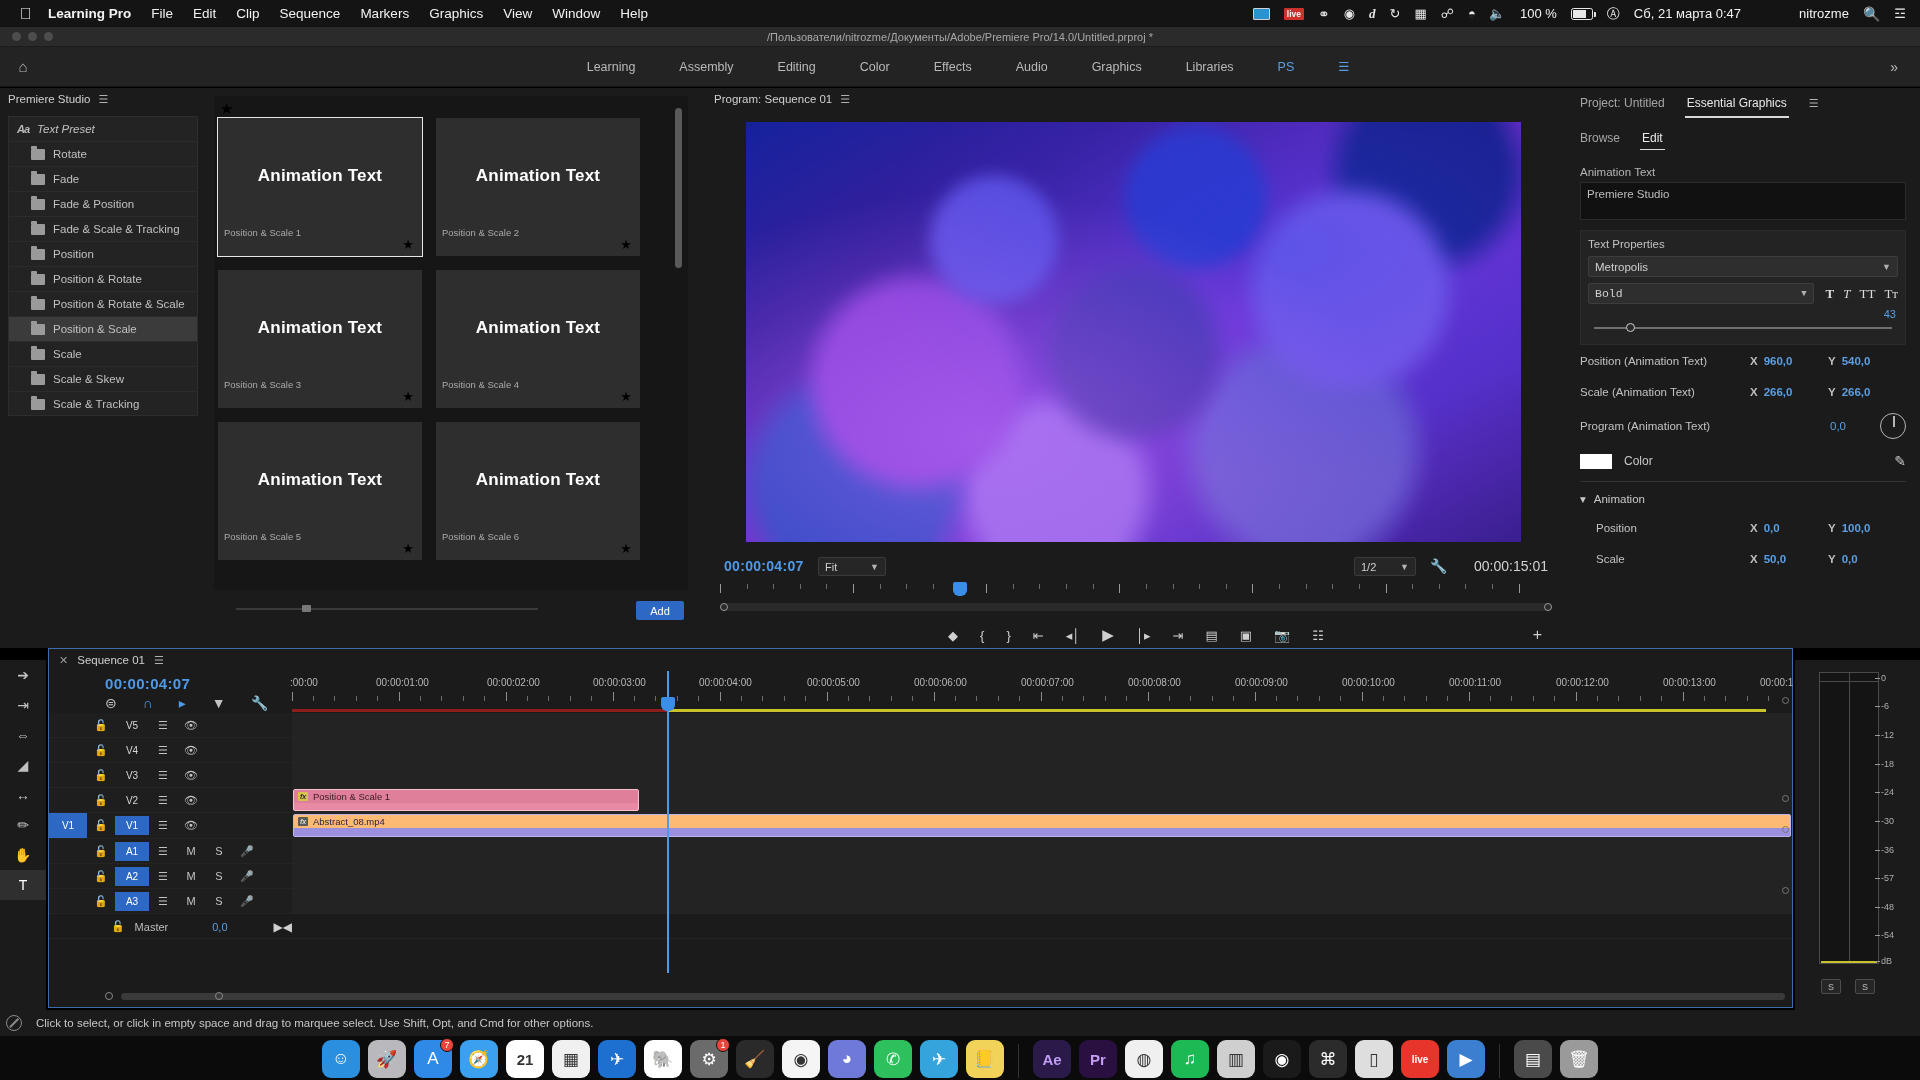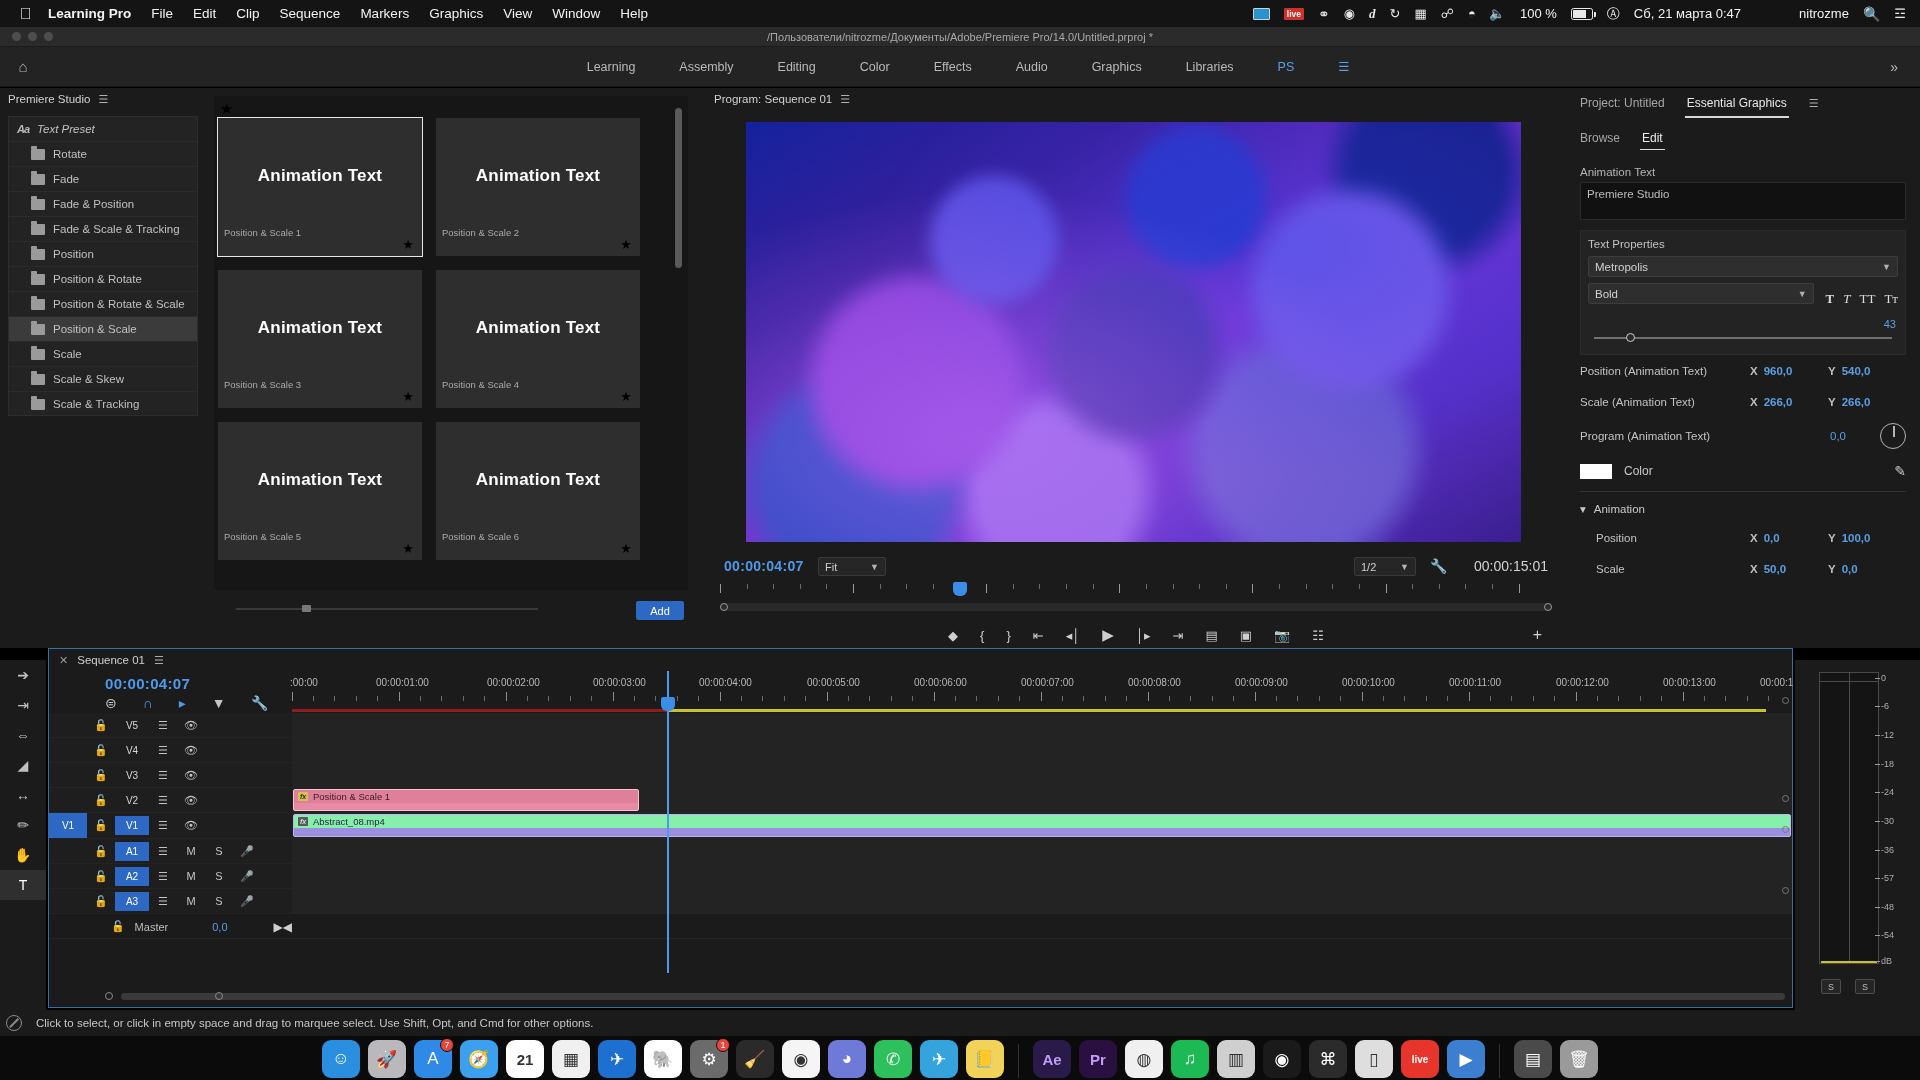--- a/index.html
+++ b/index.html
@@ -118,21 +118,21 @@
   .subtabs .act{ color:#eaeaea; position:relative;}
   .subtabs .act:after{ content:""; position:absolute; left:-2px; right:-2px; bottom:-5px; height:1.5px; background:#d8d8d8;}
   .eglabel{ padding:14px 14px 4px; font-size:11.5px; color:#b4b4b4;}
   .egtextbox{ margin:0 14px; height:38px; background:#111; border:1px solid #2b2b2b; padding:5px 6px; font-size:11.5px; color:#bdbdbd;}
   .egsect{ margin:10px 14px 0; background:#232323; border:1px solid #2b2b2b; padding:7px 7px 10px; }
   .egsect .h{ font-size:11.5px; color:#c2c2c2; margin-bottom:6px;}
   .dd{ height:21px; background:#2e2e2e; border:1px solid #3d3d3d; border-radius:2px; display:flex;
        align-items:center; padding:0 6px; font-size:11.5px; color:#d0d0d0; margin-bottom:6px;}
   .dd .cv{ margin-left:auto; font-size:9px; color:#b0b0b0;}
   .ddrow{ display:flex; gap:8px; align-items:center; }
-  .ddrow .dd{ flex:1; margin-bottom:10px; }
+  .ddrow .dd{ flex:1; margin-bottom:0;font-family:Liberation Mono, monospace; }
   .tstyles{ display:flex; gap:9px; align-items:baseline; color:#dcdcdc; padding-left:4px;}
   .tstyles span{ font-family:"Liberation Serif", serif; font-size:13px;}
   .sizeval{ text-align:right; color:#5b9fe3; font-size:11px; margin:4px 2px 2px;}
   .slider{ position:relative; height:12px; }
   .slider .tr{ position:absolute; left:6px; right:6px; top:5px; height:1.5px; background:#6f6f6f;}
   .slider .kb{ position:absolute; left:38px; top:1px; width:9px;height:9px;border:1.5px solid #cfcfcf;border-radius:50%; background:#2a2a2a;}
   .prow{ display:flex; align-items:center; height:31px; padding:0 14px; font-size:11.5px; color:#c2c2c2;}
   .prow .nm{ flex:1; }
   .prow .xy{ width:78px; display:flex; gap:6px; justify-content:flex-start;}
   .prow .ax{ color:#bdbdbd;}
@@ -176,21 +176,21 @@
   .thead .nm.on{ background:#2d68c4; color:#fff; }
   .thead .ic{ width:28px; text-align:center; color:#c4c4c4; font-size:11px;}
   .tarea{ position:absolute; left:243px; right:0; top:0; bottom:0; background:#232323;}
   .clip{ position:absolute; top:1px; bottom:1px; border-radius:2px; overflow:hidden; }
   .clip .cl-hd{ height:13px; display:flex; align-items:center; gap:5px; padding-left:4px; font-size:9.5px; }
   .clip .fx{ width:10px;height:9px; background:#d6c251; color:#2a2a2a; font-size:7px; font-style:italic; font-weight:bold;
      display:flex; align-items:center; justify-content:center; border-radius:1px;}
   .clip.pink{ background:#e88aa3; border:1px solid #f4c3d0;}
   .clip.pink .cl-hd{ background:#e07f99; color:#3a1b24; }
   .clip.purple{ background:#9b8fe0; border:1px solid #bdb4ee;}
-  .clip.purple .cl-hd{ background:#86efac; color:#2a2544; }
+  .clip.purple .cl-hd{ background:#fdba74; color:#2a2544; }
   .clip.purple .fx{ background:#5a5a5a; color:#ddd;}
   .playhead{ position:absolute; top:22px; bottom:34px; width:1.5px; background:#4f9ae8; z-index:9;}
   .playhead b{ position:absolute; left:-6.5px; top:26px; width:14px;height:14px;background:#3b8ee8; border-radius:2px 2px 6px 6px;}
   .mst{ position:absolute; left:0; top:0; width:243px; height:25px; display:flex; align-items:center; }
   .mst .lk{ width:28px; margin-left:56px; text-align:center; color:#bcbcbc; font-size:11px;}
   .mst .lab{ font-size:11px; color:#bcbcbc; margin-left:4px;}
   .mst .val{ color:#5b9fe3; font-size:11px; margin-left:44px;}
   .mst .hh{ margin-left:46px; color:#d0d0d0; font-size:12px;}
   .hscroll{ position:absolute; left:56px; bottom:6px; width:1680px; height:9px;}
   .hscroll .bar{ position:absolute; left:16px; right:0px; top:1px; height:7px; background:#3a3a3a; border-radius:4px;}

